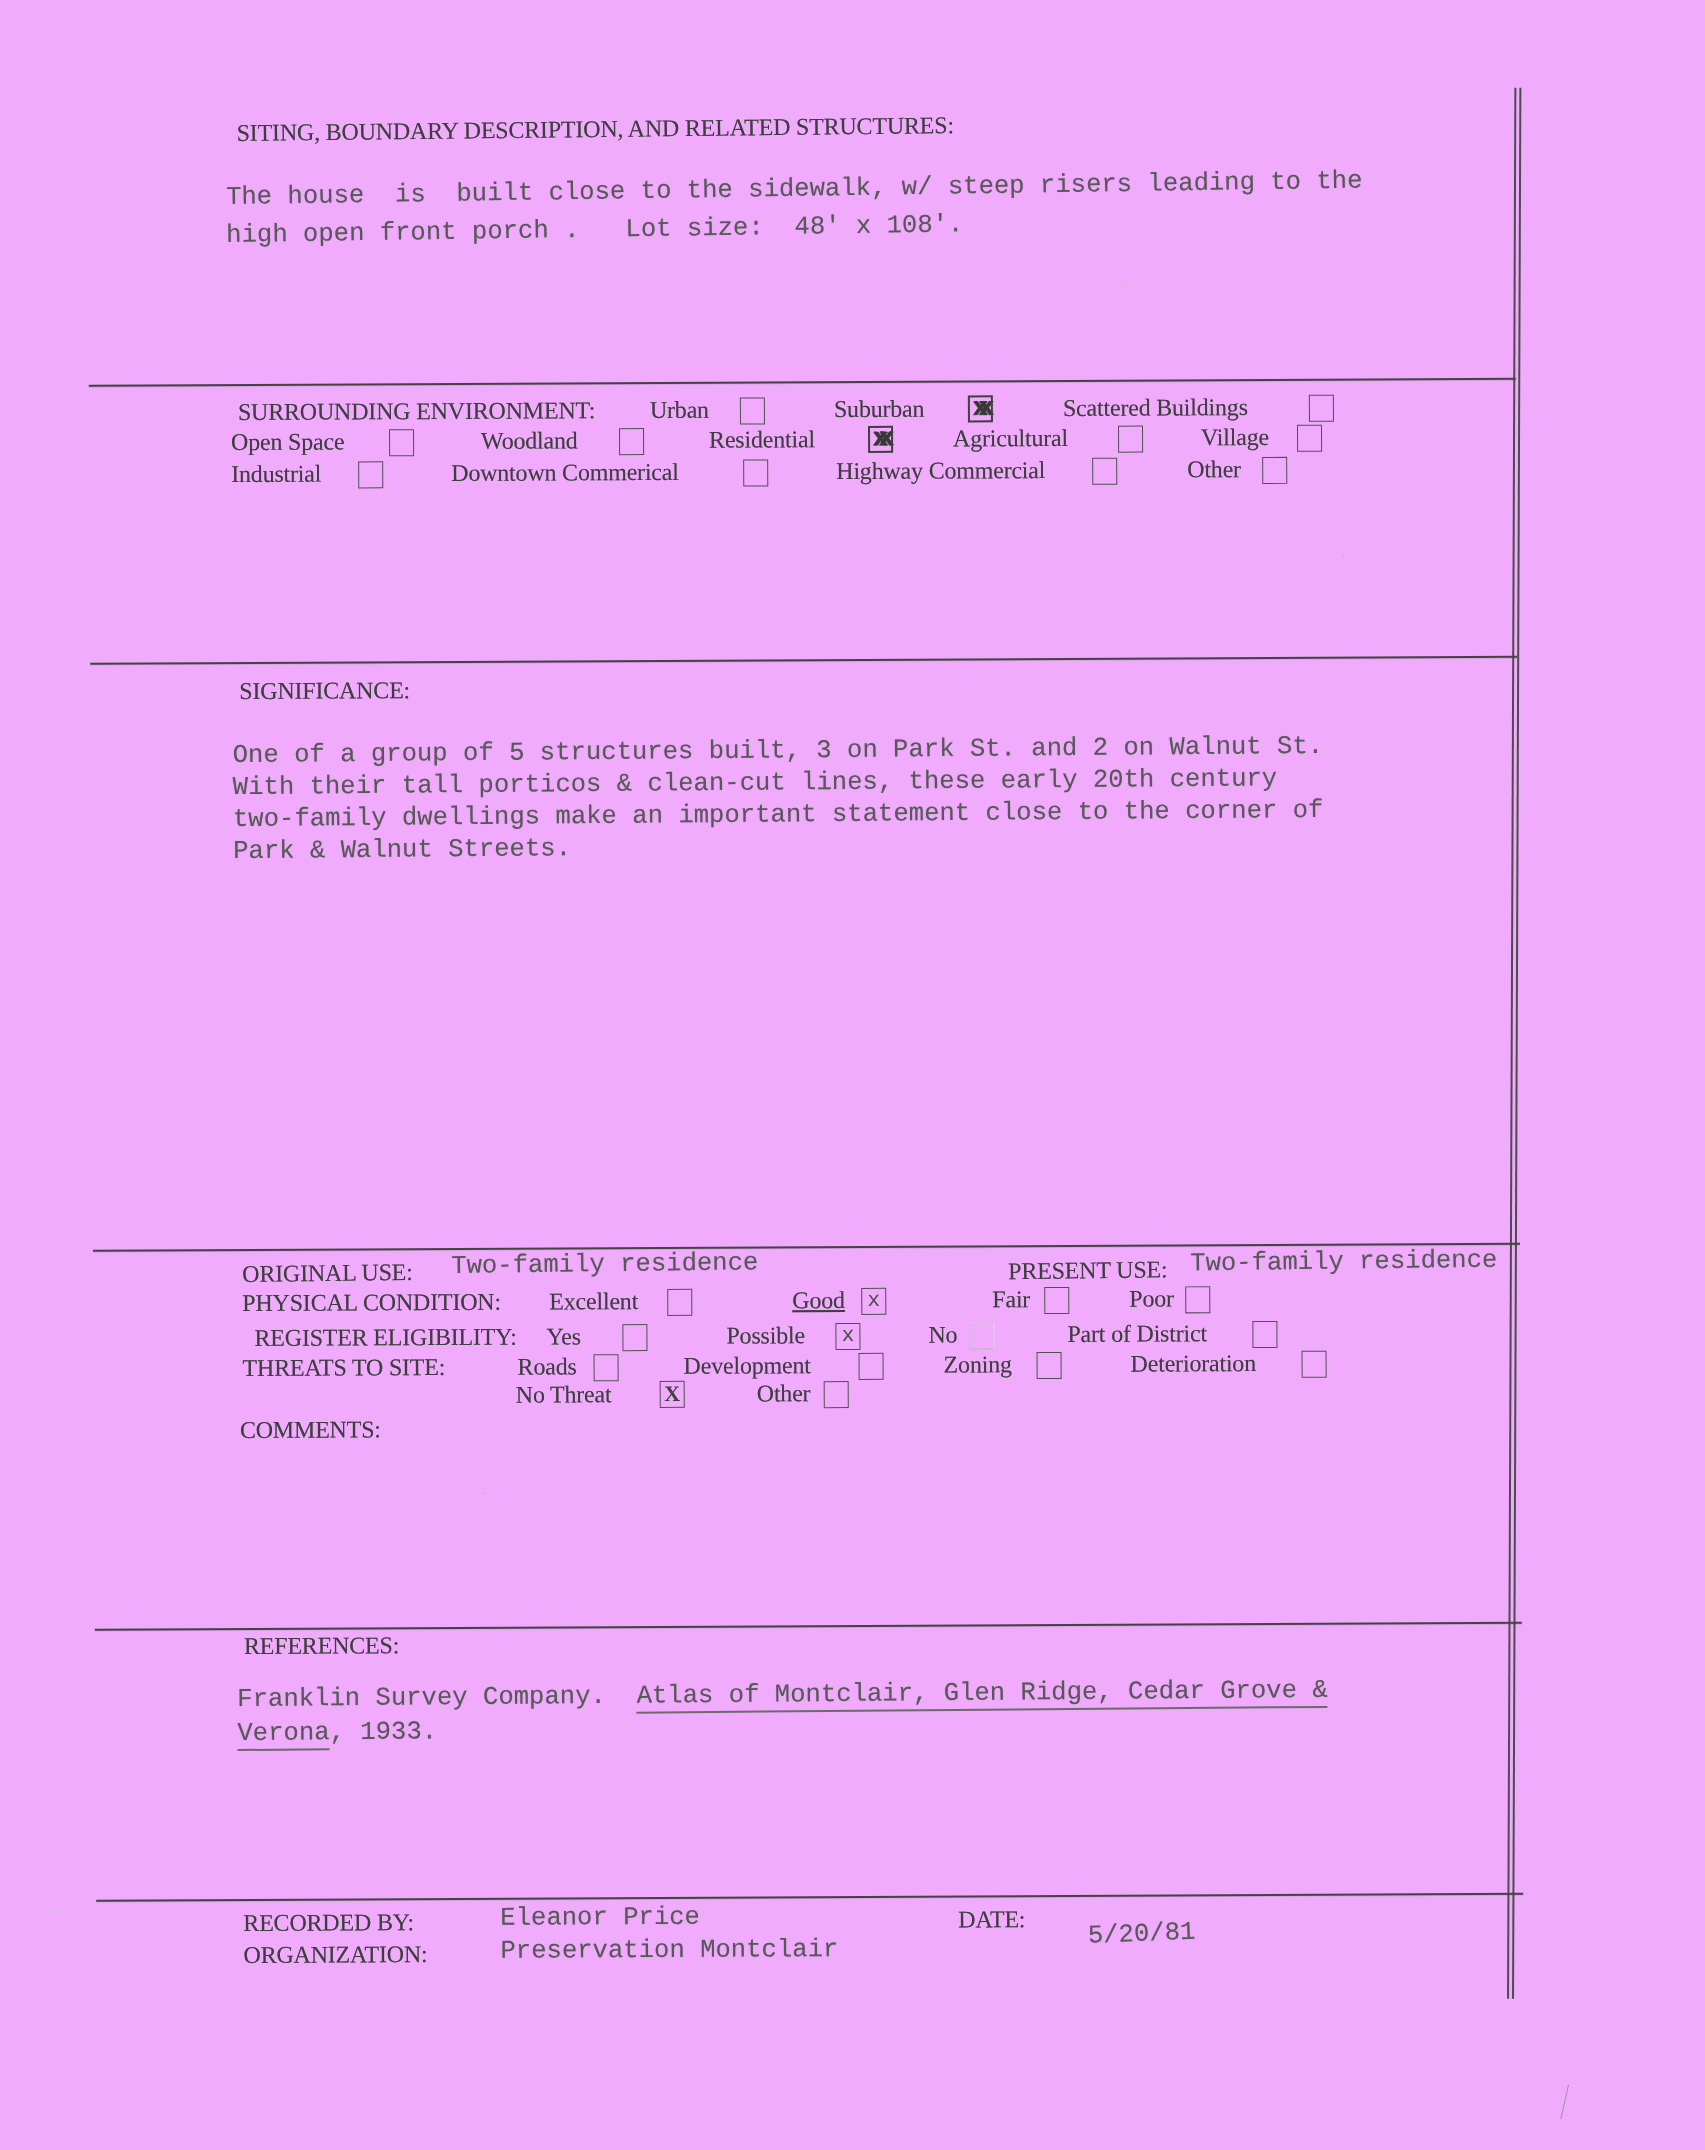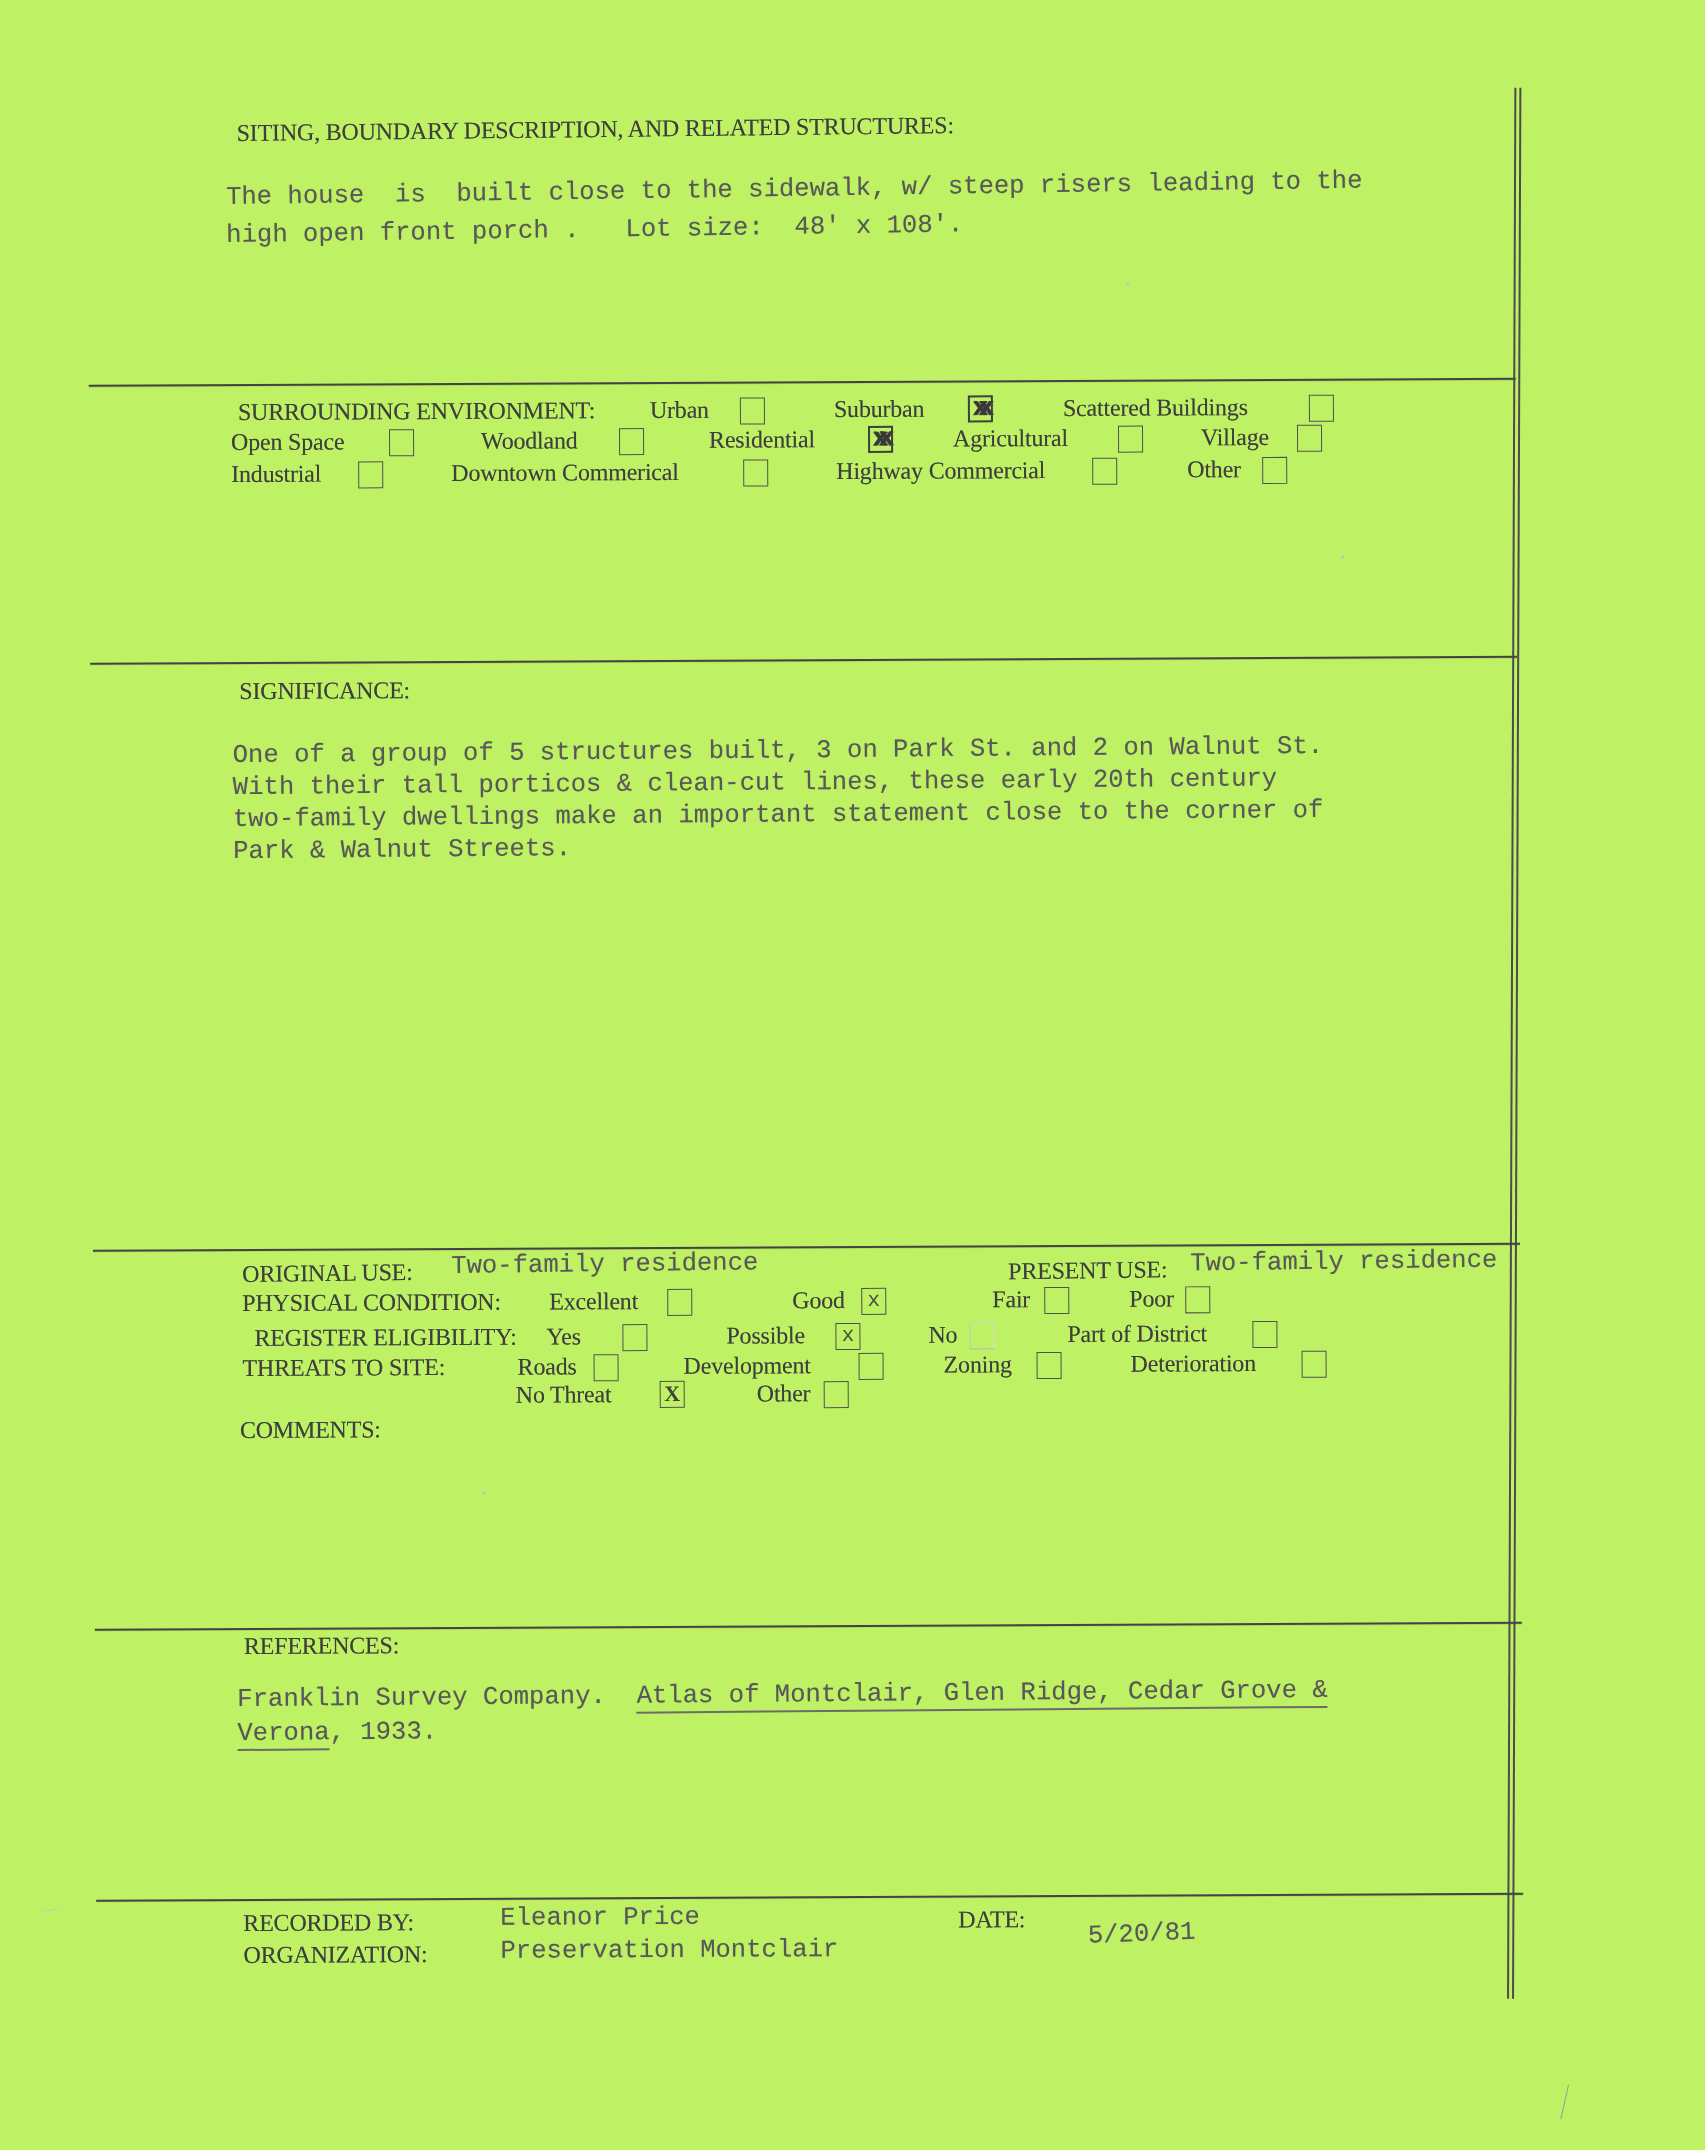--- a/index.html
+++ b/index.html
@@ -1,16 +1,16 @@
 <!DOCTYPE html>
 <html style="font-size:7.6px"><head>
 <meta charset="utf-8">
 <style>
   html,body{margin:0;padding:0;background:#fbfbfa;}
-  .page{position:relative;width:1706px;height:2151px;background:#bef264;overflow:hidden;
+  .page{position:relative;width:1706px;height:2151px;background:#f0abfc;overflow:hidden;
         font-family:"Liberation Serif",serif;}
   .sheet{position:absolute;inset:0;transform:rotate(-0.28deg);transform-origin:853px 1042px;}
   
   .flabel{position:absolute;font-family:"Liberation Serif",serif;font-size:24px;line-height:26.5px;
           color:#3e3e3e;letter-spacing:-0.2px;white-space:pre;text-shadow:0 0 0.5px rgba(60,60,60,.45);}
   
   .mono{position:absolute;font-family:"Liberation Mono","DejaVu Sans Mono",monospace;font-size:25.6px;
         line-height:32px;color:#585858;white-space:pre;text-shadow:0 0 0.9px rgba(90,90,90,.35);}
   .para1{line-height:38px;transform:rotate(-0.55deg);transform-origin:left top;}
   .sig{transform:rotate(-0.2deg);transform-origin:left top;}
@@ -96,21 +96,21 @@
     <div class="mono sig" style="left:234px;top:833px;">Park &amp; Walnut Streets.</div>
 
     <div class="flabel tilt" style="left:241px;top:1258px;">ORIGINAL USE:</div>
     <div class="mono tilt" style="left:450px;top:1249px;">Two-family residence</div>
     <div class="flabel tilt" style="left:1007px;top:1259px;">PRESENT USE:</div>
     <div class="mono tilt" style="left:1189px;top:1250px;">Two-family residence</div>
 
     <div class="flabel" style="left:241px;top:1287px;">PHYSICAL CONDITION:</div>
     <span class="flabel" style="left:548px;top:1287px;">Excellent</span>
     <span class="box" style="left:666px;top:1288px;"></span>
-    <span class="flabel" style="left:791px;top:1287px;">Good</span>
+    <span class="flabel" style="left:791px;top:1287px;text-decoration:underline;">Good</span>
     <span class="box" style="left:860px;top:1288px;">x</span>
     <span class="flabel" style="left:991px;top:1287px;">Fair</span>
     <span class="box" style="left:1043px;top:1288px;"></span>
     <span class="flabel" style="left:1128px;top:1287px;">Poor</span>
     <span class="box" style="left:1184px;top:1288px;"></span>
 
     <div class="flabel" style="left:241px;top:1322px;margin-left:12px;">REGISTER ELIGIBILITY:</div>
     <span class="flabel" style="left:545px;top:1322px;">Yes</span>
     <span class="box" style="left:621px;top:1323px;"></span>
     <span class="flabel" style="left:725px;top:1322px;">Possible</span>

